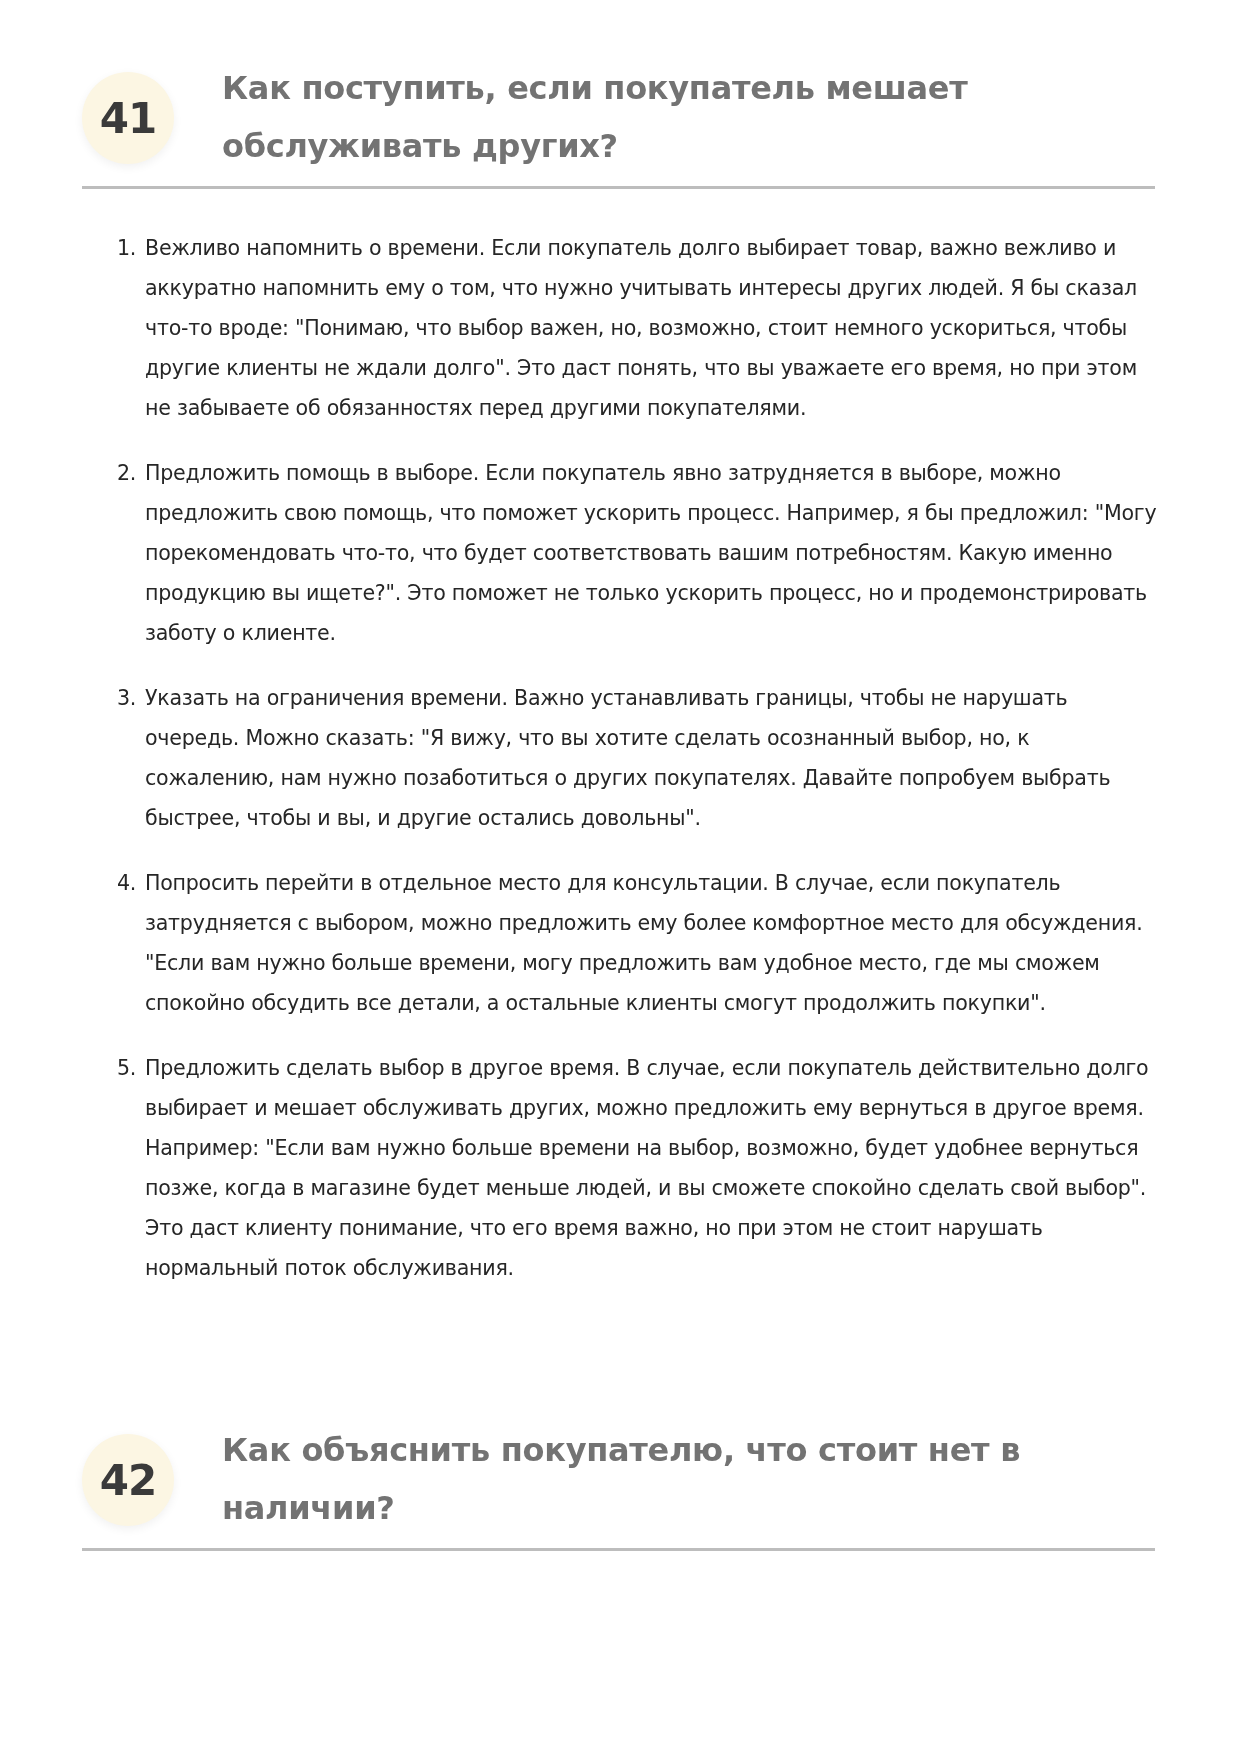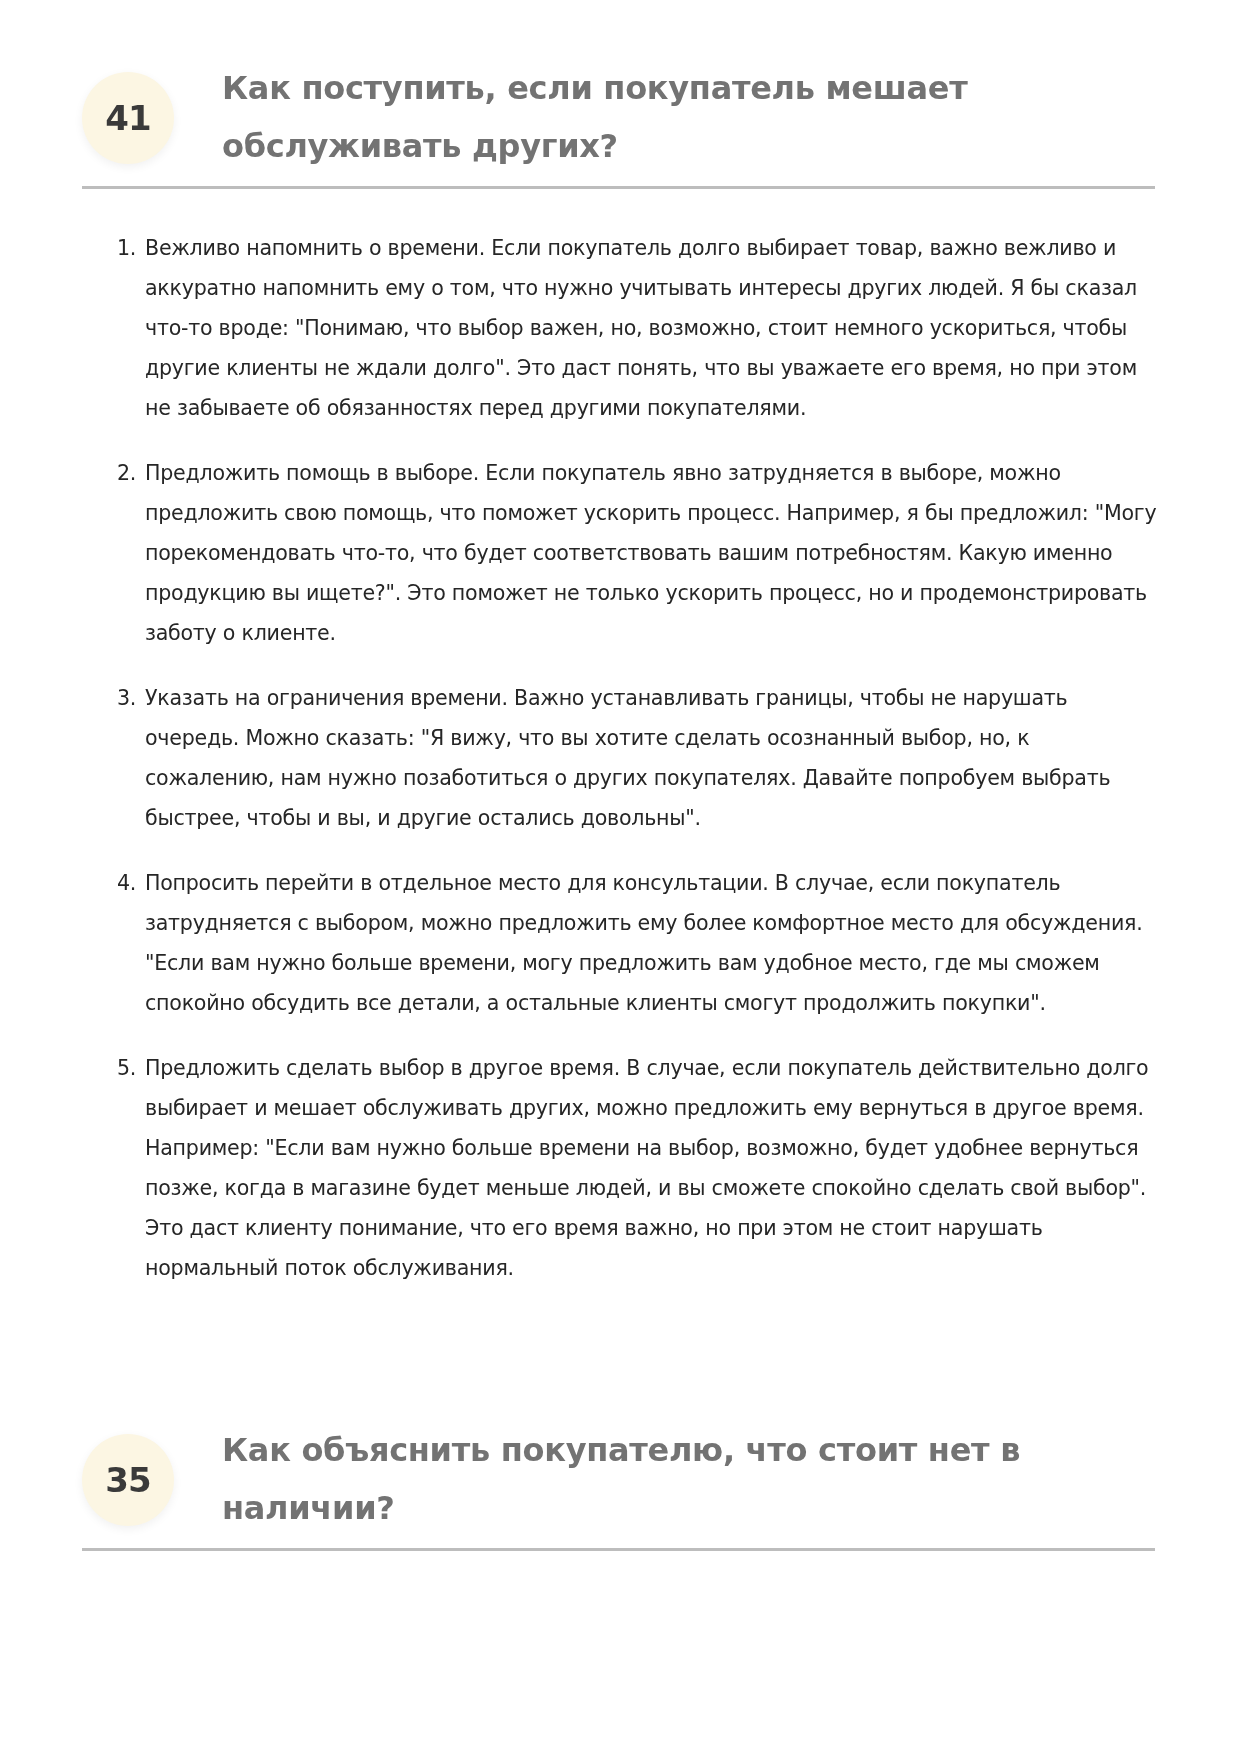--- a/index.html
+++ b/index.html
@@ -25,21 +25,21 @@
       left: 0;
       width: 92px;
       height: 92px;
       border-radius: 50%;
       background: #fcf6e3;
       box-shadow: 0 3px 10px rgba(0,0,0,0.06);
       display: flex;
       align-items: center;
       justify-content: center;
       font-weight: bold;
-      font-size: 34px;
+      font-size: 42px;
       color: #3a3a3a;
       letter-spacing: -1px;
     }
     .badge span { display: block; }
     .heading {
       position: absolute;
       left: 140px;
       width: 900px;
       margin: 0;
       font-size: 32px;
@@ -108,17 +108,17 @@
     <span>Попросить перейти в отдельное место для консультации. В случае, если покупатель затрудняется с выбором, можно предложить ему более комфортное место для обсуждения. "Если вам нужно больше времени, могу предложить вам удобное место, где мы сможем спокойно обсудить все детали, а остальные клиенты смогут продолжить покупки".</span>
   </li>
   <li class="item">
     <span class="item-num">5.</span>
     <span>Предложить сделать выбор в другое время. В случае, если покупатель действительно долго выбирает и мешает обслуживать других, можно предложить ему вернуться в другое время. Например: "Если вам нужно больше времени на выбор, возможно, будет удобнее вернуться позже, когда в магазине будет меньше людей, и вы сможете спокойно сделать свой выбор". Это даст клиенту понимание, что его время важно, но при этом не стоит нарушать нормальный поток обслуживания.</span>
   </li>
 </ol>
 
 <div class="section-header" style="top: 1434px;">
   <div class="badge" style="top: 0;">
-    <span>35</span>
+    <span>42</span>
   </div>
   <h2 class="heading" style="top: -13px;">Как объяснить покупателю, что стоит нет в наличии?</h2>
   <div class="separator" style="top: 114px;"></div>
 </div>
 
 </body></html>

